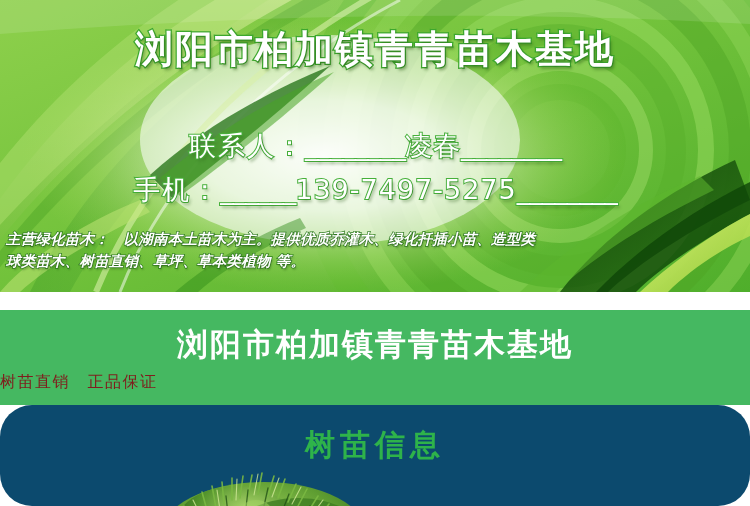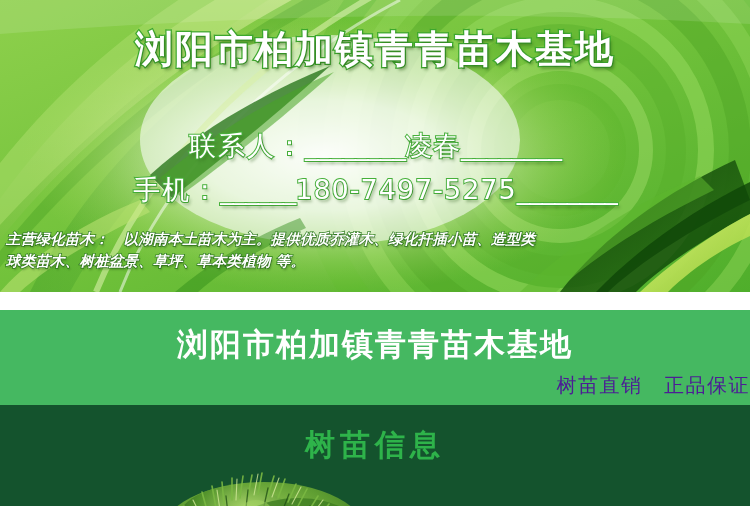--- a/index.html
+++ b/index.html
@@ -112,37 +112,38 @@
     font-weight: bold;
     color: #ffffff;
     letter-spacing: 2px;
     white-space: nowrap;
   }
 
   .band-subtitle {
     position: absolute;
     left: 0; right: 0;
     top: 62px;
-    text-align: right;
+    text-align: left;
     font-family: "DejaVu Serif", "Liberation Serif", serif;
-    font-size: 20px;
-    color: #4c1d95;
+    font-size: 16px;
+    color: #7f1d1d;
     letter-spacing: 1.5px;
     white-space: nowrap;
   }
 
   
   .bottom {
     position: absolute;
     left: 0;
     top: 405px;
     width: 750px;
     height: 101px;
-    background: #14532d;
+    background: #0c4a6e;
     overflow: hidden;
+    border-radius: 32px;
   }
 
   .section-heading {
     position: absolute;
     left: 0; right: 0;
     top: 20px;
     text-align: center;
     font-family: "DejaVu Serif", "Liberation Serif", serif;
     font-size: 30px;
     font-weight: bold;
@@ -241,26 +242,26 @@
 
     <div class="hero-content">
 
       <div class="hero-title">浏阳市柏加镇青青苗木基地</div>
 
       <div class="contact-line contact-name">
         <span class="contact-label">联系人：</span><span class="contact-rule">________</span><span class="contact-value">凌春</span><span class="contact-rule">________</span>
       </div>
 
       <div class="contact-line contact-phone">
-        <span class="contact-label">手机：</span><span class="contact-rule">______</span><span class="contact-value">180-7497-5275</span><span class="contact-rule">________</span>
+        <span class="contact-label">手机：</span><span class="contact-rule">______</span><span class="contact-value">139-7497-5275</span><span class="contact-rule">________</span>
       </div>
 
       <div class="hero-desc">
         <div>主营绿化苗木：　以湖南本土苗木为主。提供优质乔灌木、绿化扦插小苗、造型类</div>
-        <div>球类苗木、树桩盆景、草坪、草本类植物 等。</div>
+        <div>球类苗木、树苗直销、草坪、草本类植物 等。</div>
       </div>
 
     </div>
   </div>
 
   <div class="green-band">
     <div class="band-title">浏阳市柏加镇青青苗木基地</div>
     <div class="band-subtitle">树苗直销　正品保证</div>
   </div>
 

